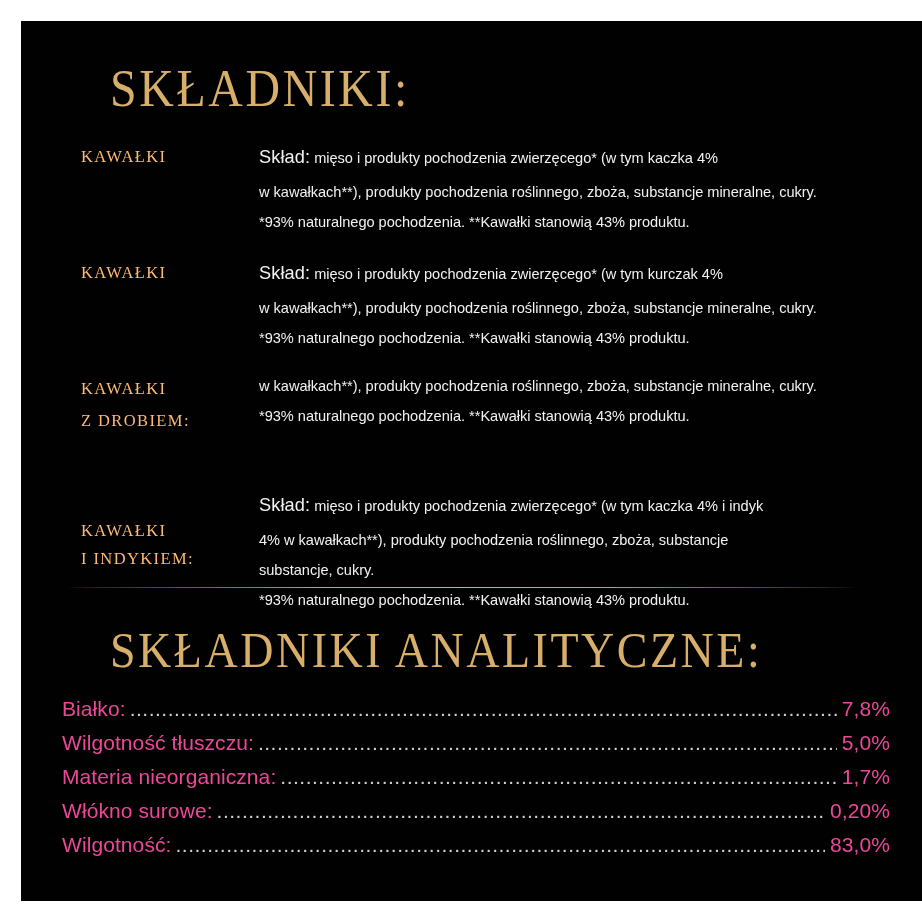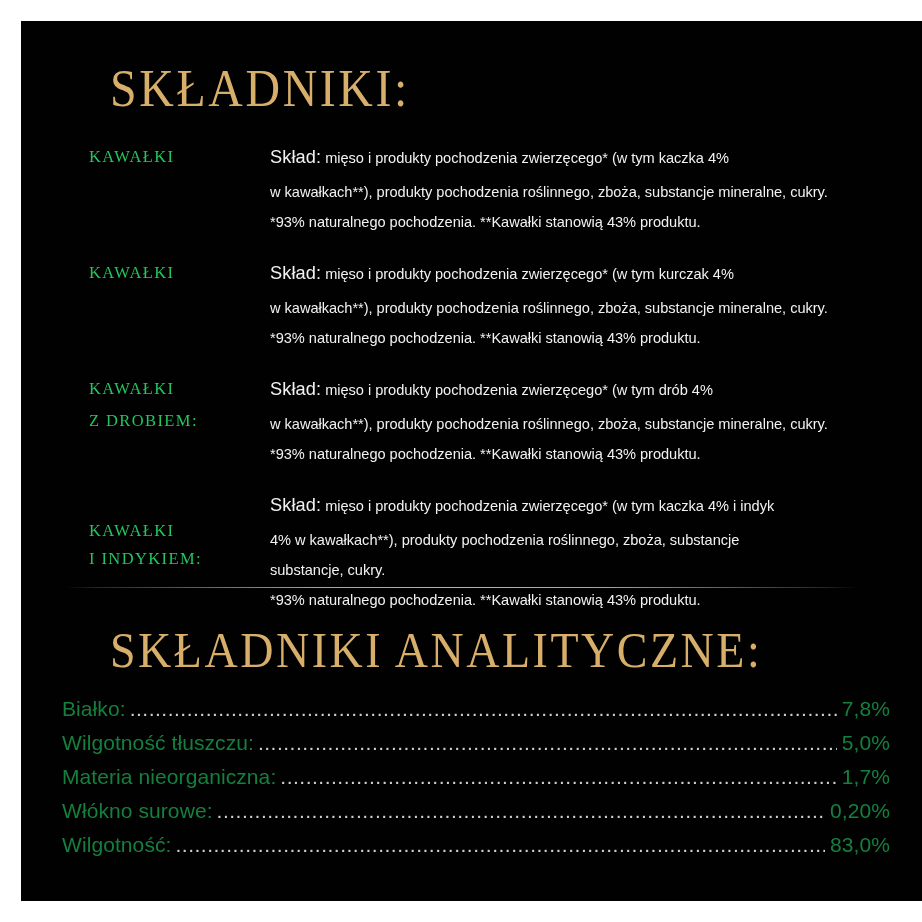--- a/index.html
+++ b/index.html
@@ -64,33 +64,33 @@
     left: 0;
     top: 118px;
     width: 880px;
   }
   .ing-block {
     position: relative;
     width: 880px;
   }
   .ing-label {
     position: absolute;
-    left: 68px;
+    left: 60px;
     top: 0;
     width: 190px;
-    color: #22c55e;
+    color: #fdba74;
     font-family: "Liberation Serif", "DejaVu Serif", serif;
     font-size: 16.5px;
     letter-spacing: 0.085em;
     line-height: 1.95;
   }
   .ing-label .ll { display: block; white-space: nowrap; }
   .ing-text {
     position: absolute;
-    left: 249px;
+    left: 238px;
     top: 0;
     width: 625px;
     color: #f2f2f2;
     font-size: 14.6px;
     line-height: 2.07;
     letter-spacing: -0.002em;
   }
   .ing-text .tl { display: block; white-space: nowrap; }
   .sklad {
     font-size: 18.2px;
@@ -118,21 +118,21 @@
   .analytic {
     position: absolute;
     left: 41px;
     top: 676px;
     width: 828px;
   }
   .arow {
     display: flex;
     align-items: baseline;
     height: 34px;
-    color: #15803d;
+    color: #ec4899;
     font-size: 21px;
     letter-spacing: 0.004em;
     white-space: nowrap;
   }
   .arow .alabel { flex: 0 0 auto; }
   .arow .leader {
     flex: 1 1 auto;
     margin: 0 5px 0 4px;
     overflow: hidden;
     position: relative;
@@ -178,21 +178,20 @@
             <span class="tl">w kawałkach**), produkty pochodzenia roślinnego, zboża, substancje mineralne, cukry.</span>
             <span class="tl">*93% naturalnego pochodzenia. **Kawałki stanowią 43% produktu.</span>
           </div>
         </div>
         <div class="ing-block" style="position: absolute; top: 232px; left: 0px; height: 116px;">
           <div class="ing-label" style="top: 2px;">
             <span class="ll">KAWAŁKI</span>
             <span class="ll">Z DROBIEM:</span>
           </div>
           <div class="ing-text">
-            <span class="tl"><span class="sklad">Skład:</span> <span>mięso i produkty pochodzenia zwierzęcego* (w tym drób 4%</span></span>
             <span class="tl">w kawałkach**), produkty pochodzenia roślinnego, zboża, substancje mineralne, cukry.</span>
             <span class="tl">*93% naturalnego pochodzenia. **Kawałki stanowią 43% produktu.</span>
           </div>
         </div>
         <div class="ing-block" style="position: absolute; top: 348px; left: 0px; height: 116px;">
           <div class="ing-label" style="top: 30px; line-height: 1.72;">
             <span class="ll">KAWAŁKI</span>
             <span class="ll">I INDYKIEM:</span>
           </div>
           <div class="ing-text">

